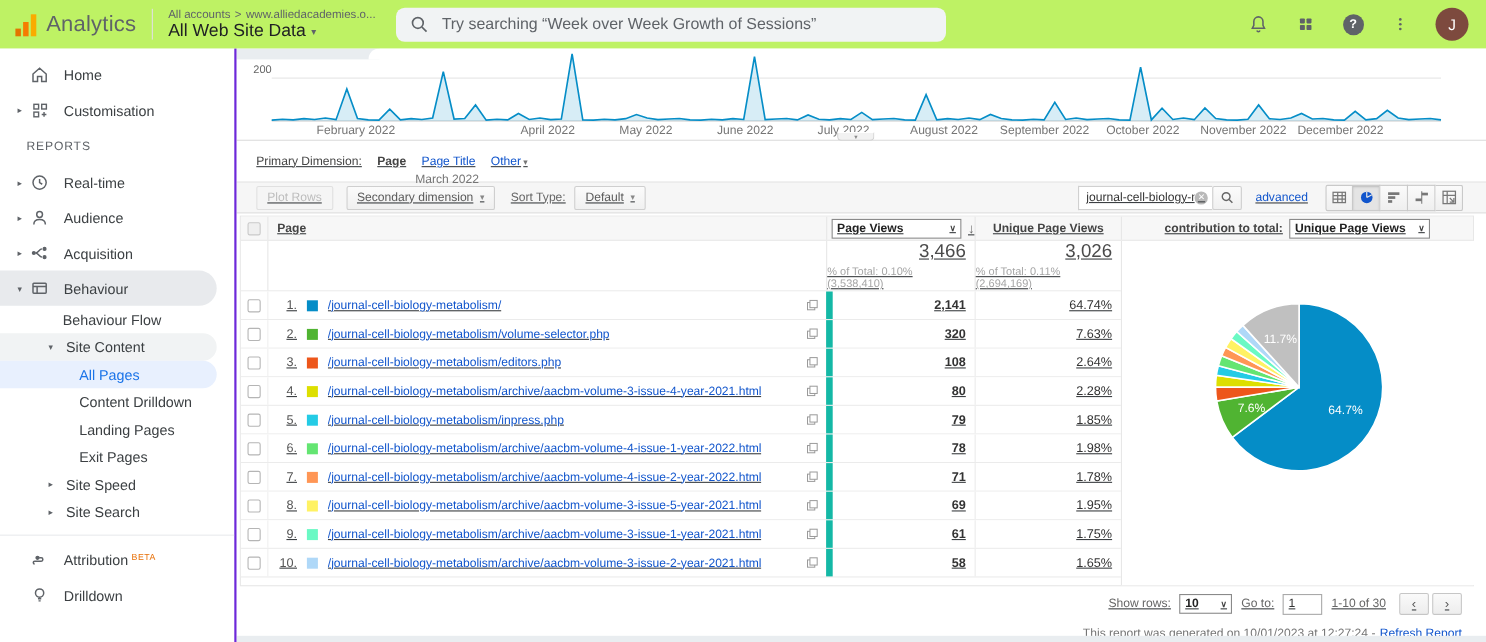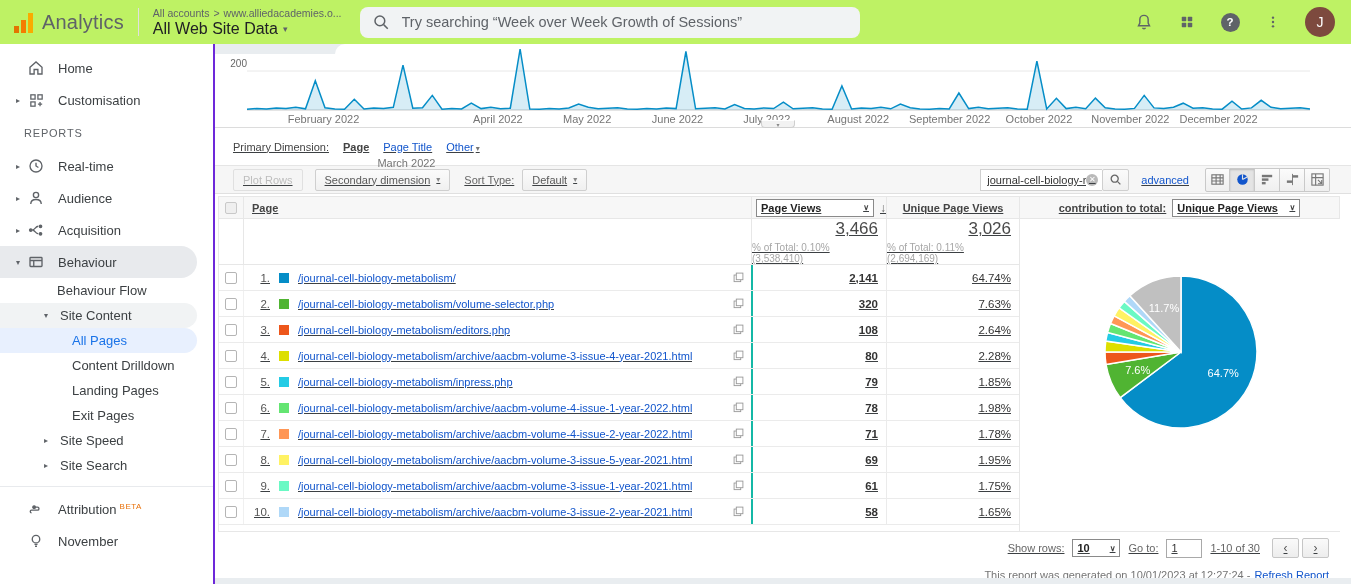--- a/index.html
+++ b/index.html
@@ -131,21 +131,21 @@
   .tbody-wrap { display:flex; }
   .left-block { width:800px; flex:0 0 auto; }
   .totals-row { display:flex; height:46px; border-bottom:1px solid #e7e7e7; background:#fff; }
   .totals-row .c-check { border-right:1px solid #e7e7e7; height:100%; }
   .totals-row .c-views, .totals-row .c-uniq { border-left:1px solid #e7e7e7; height:100%;
       flex-direction:column; align-items:flex-end; justify-content:center; padding-right:8px; }
   .tot-num { font-size:17px; color:#4a4a4a; }
   .tot-sub { font-size:10px; color:#a6a6a6; margin-top:3px; }
   .trow { display:flex; height:26px; border-bottom:1px solid #ebebeb; background:#fff; align-items:center; }
   .trow .c-check { border-right:1px solid #f0f0f0; height:100%; }
-  .trow .c-views { border-left:2px solid #14b8a6; height:100%; justify-content:flex-end; padding-right:8px;
+  .trow .c-views { border-left:6px solid #14b8a6; height:100%; justify-content:flex-end; padding-right:8px;
                    font-size:11.5px; font-weight:bold; color:#333; }
   .trow .c-uniq { border-left:1px solid #ebebeb; height:100%; justify-content:flex-end; padding-right:8px;
                   font-size:11.5px; color:#333; }
   .rank { width:20px; text-align:right; font-size:11.5px; color:#555; margin-left:6px; flex:0 0 auto; }
   .swatch { width:10px; height:10px; margin-left:9px; flex:0 0 auto; }
   .purl { margin-left:9px; font-size:11px; color:#1155cc; white-space:nowrap; overflow:hidden; text-overflow:ellipsis; }
   .ext { margin-left:auto; margin-right:7px; flex:0 0 auto; display:flex; cursor:pointer; }
   .pie-panel { flex:1; border-left:1px solid #e7e7e7; position:relative; background:#fff; }
 
   
@@ -330,21 +330,21 @@
     <span class="lbl"><span>Attribution</span><span class="beta">BETA</span></span>
   </div>
   <div class="side-item">
     <span class="exp"></span>
     <span class="ic">
         <svg class="icon" width="18" height="18" viewBox="0 0 24 24" fill="none" stroke="currentColor" stroke-width="1.8">
           <circle cx="12" cy="9.5" r="5"></circle>
           <path d="M10 16.5h4M10.7 19h2.6"></path>
         </svg>
       </span>
-    <span class="lbl">November</span>
+    <span class="lbl">Drilldown</span>
   </div>
   <div class="side-item">
     <span class="exp"></span>
 
   </div>
 </div>
 
 <div class="main">
 
   <div class="chart-panel">

